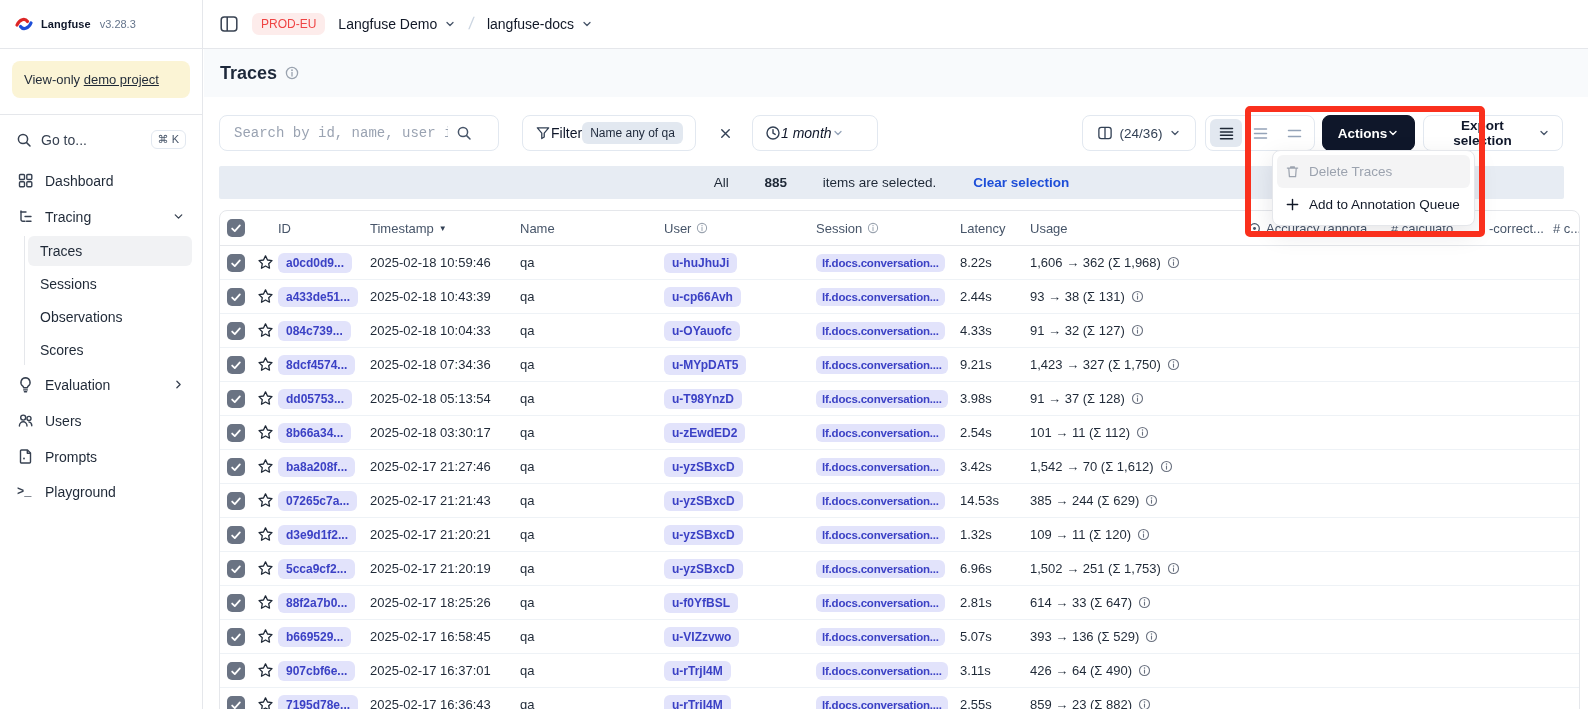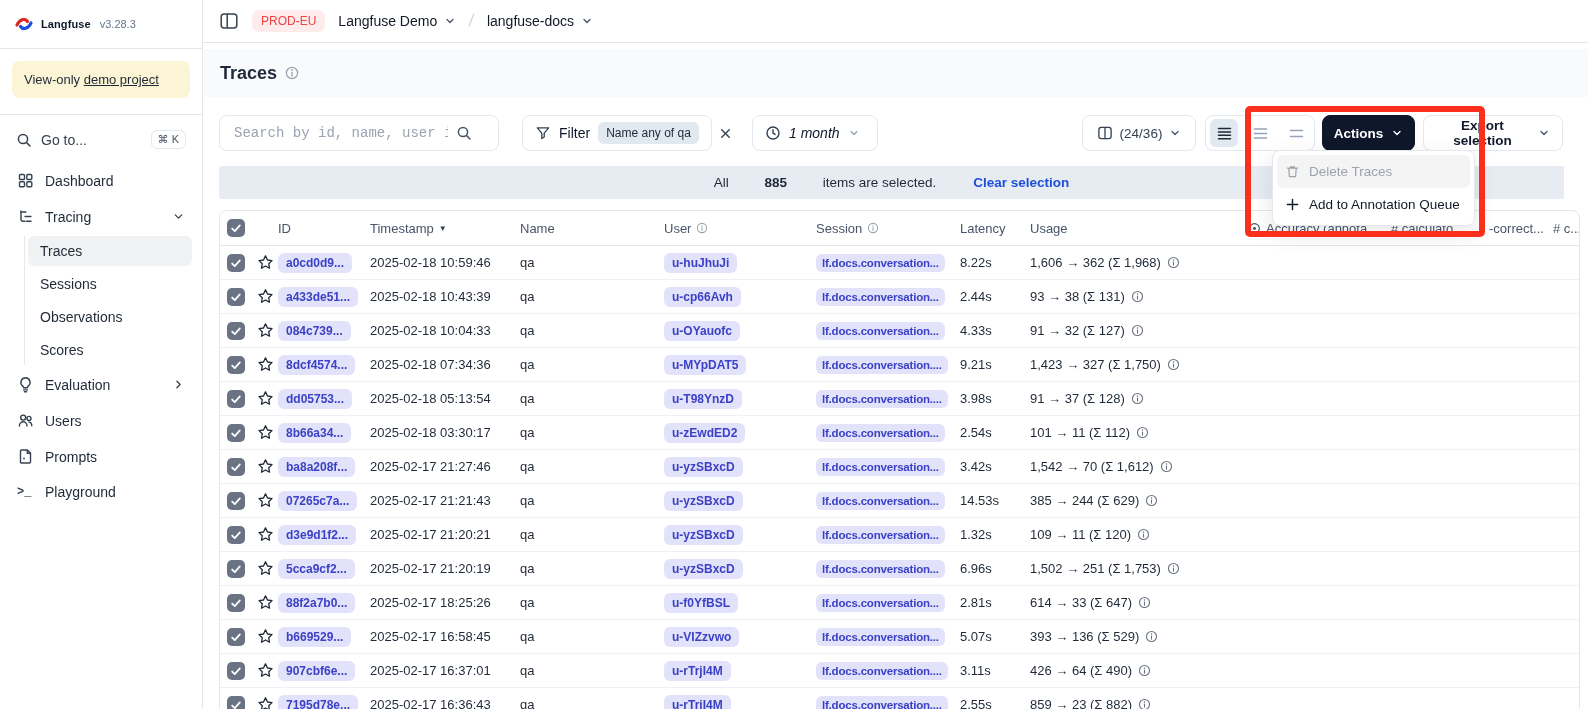--- a/index.html
+++ b/index.html
@@ -20,31 +20,31 @@
   .kbd{margin-left:auto;border:1px solid #e2e8f0;border-radius:6px;font-size:11px;color:#475569;padding:2px 6px;background:#fff;}
   .nav-item{display:flex;align-items:center;gap:11px;padding:8px 7px;font-size:14px;color:#1f2937;border-radius:6px;margin-bottom:3px;cursor:pointer;}
   .nav-item .chev{margin-left:auto;}
   .subnav{margin:0 0 3px 14px;border-left:1px solid #e5e7eb;}
   .sub-item{font-size:14px;color:#1f2937;padding:7px 12px;border-radius:6px;margin:3px 0 3px 3px;cursor:pointer;}
   .sub-item.active{background:#f1f2f4;}
   .icn{color:#374151;}
   .term-glyph{font-family:"Liberation Mono","DejaVu Sans Mono",monospace;font-size:12px;font-weight:700;color:#374151;width:17px;}
 
   
-  .topbar{position:absolute;left:203px;top:0;width:1385px;height:43px;border-bottom:1px solid #e5e7eb;display:flex;align-items:center;gap:13px;padding:12px 16px;box-sizing:border-box;background:#fff;}
+  .topbar{position:absolute;left:203px;top:0;width:1385px;height:49px;border-bottom:1px solid #e5e7eb;display:flex;align-items:center;gap:13px;padding:12px 16px;box-sizing:border-box;background:#fff;}
   .env-badge{background:#fdeceb;color:#ef4444;font-size:12px;font-weight:500;padding:4px 9px;border-radius:7px;}
   .crumb{display:flex;align-items:center;gap:7px;font-size:14px;font-weight:500;color:#111827;cursor:pointer;}
   .slash{color:#cbd5e1;font-size:17px;font-weight:400;transform:skewX(-8deg);}
 
   
   .title-band{position:absolute;left:204px;top:49px;width:1384px;height:48px;background:#f8fafc;display:flex;align-items:center;gap:8px;padding:0 16px;box-sizing:border-box;}
   .title{font-size:18px;font-weight:700;color:#1e293b;}
 
   
-  .ctl{position:absolute;top:115px;height:36px;border:1px solid #e2e8f0;border-radius:8px;background:#fff;display:flex;align-items:center;gap:8px;padding:0 12px;box-sizing:border-box;font-size:14px;color:#0f172a;cursor:pointer;}
+  .ctl{position:absolute;top:115px;height:36px;border:1px solid #e2e8f0;border-radius:8px;background:#fff;display:flex;align-items:center;padding:0 12px;box-sizing:border-box;font-size:14px;color:#0f172a;cursor:pointer;}
   .search-box{left:219px;width:280px;gap:6px;cursor:text;}
   .search-input{border:0;outline:0;font-size:14px;color:#c2410c;width:214px;font-family:Liberation Mono, monospace;background:transparent;}
   .search-input::placeholder{color:#9aa3b2;}
   .filter-btn{left:522px;}
   .badge-chip{background:#e2e8f0;border-radius:6px;font-size:12px;padding:4px 8px;color:#1e293b;white-space:nowrap;}
   .x-btn{position:absolute;left:716px;top:124px;background:none;border:none;padding:2px;cursor:pointer;}
   .time-btn{left:752px;width:126px;font-style:italic;}
   .cols-btn{left:1082px;width:114px;font-size:13.5px;color:#334155;justify-content:center;gap:7px;}
   .toggle-grp{left:1205px;width:110px;padding:0 4px;justify-content:space-between;cursor:default;}
   .tg{width:32px;height:28px;border-radius:6px;display:flex;align-items:center;justify-content:center;cursor:pointer;}

